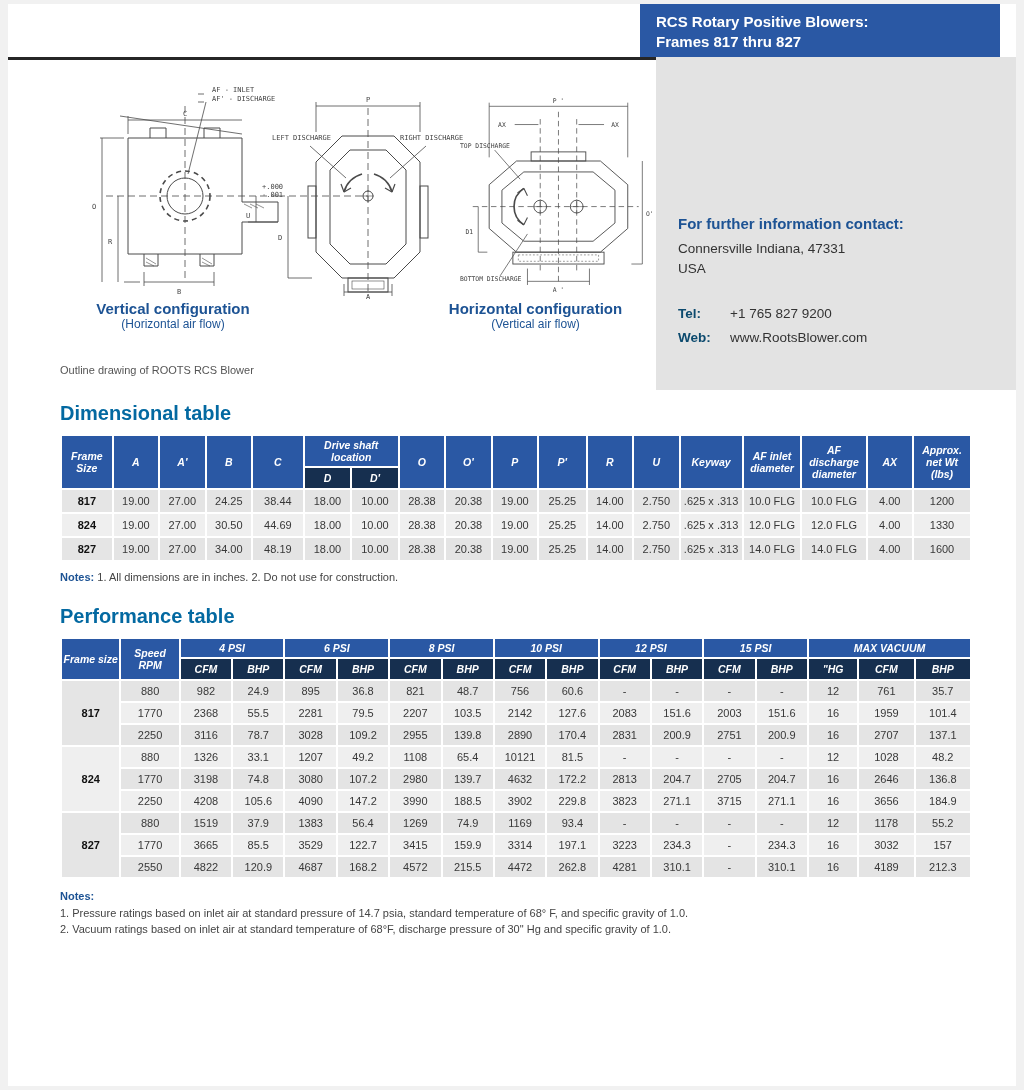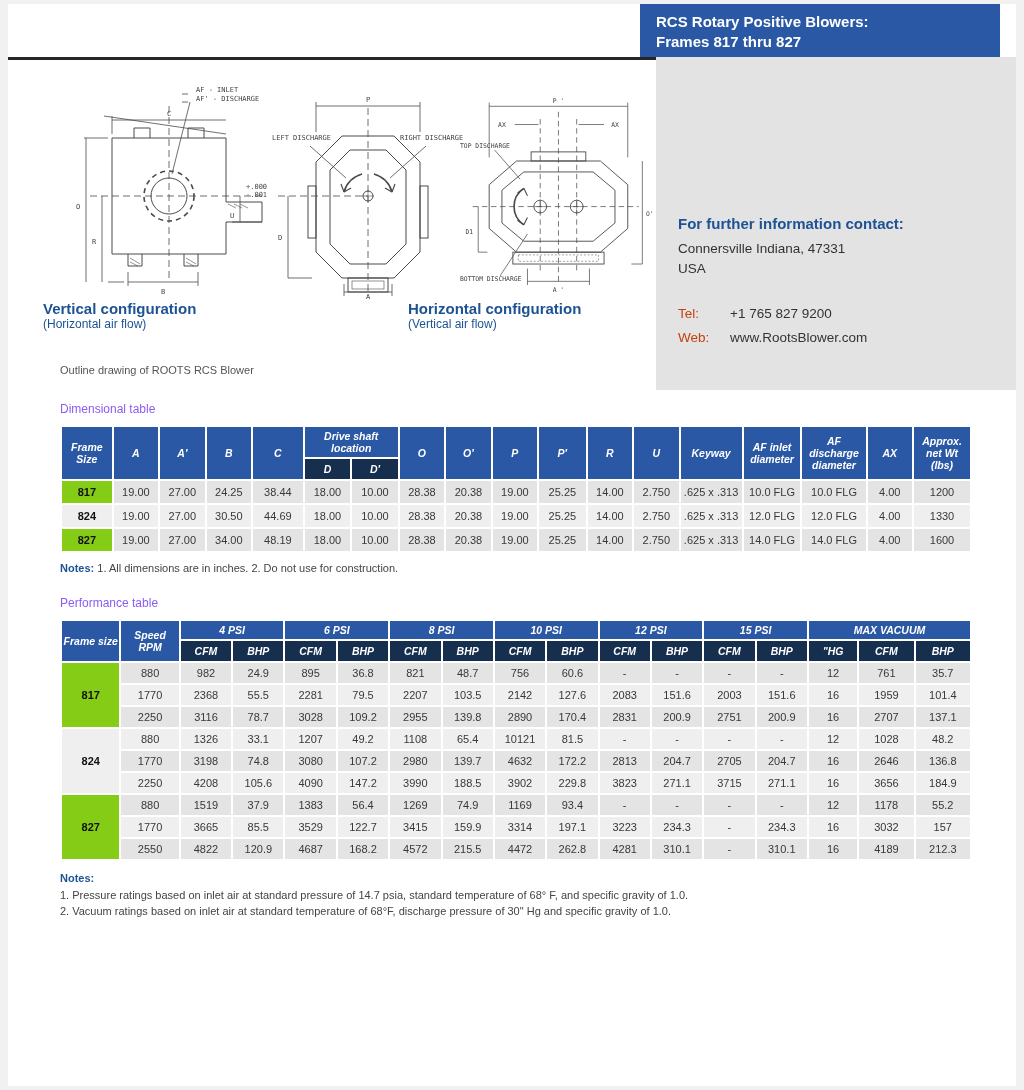--- a/index.html
+++ b/index.html
@@ -12,39 +12,39 @@
   .top-rule { position:absolute; left:0; top:53px; width:648px; height:3px; background:#262626; }
   .side-panel { position:absolute; left:648px; top:53px; width:360px; height:333px; background:#e3e3e3; }
 
   
   .contact { position:absolute; left:22px; top:158px; width:320px; font-size:13.5px; color:#333; }
   .contact-heading { color:#1d5394; font-weight:bold; font-size:15px; margin-bottom:9px; }
   .contact-company { font-weight:bold; color:#1c1c1c; margin-bottom:5px; }
   .contact-line { margin-bottom:5px; }
   .contact-row { display:flex; margin-top:9px; }
   .contact-row.first { margin-top:30px; }
-  .contact-label { font-weight:normal; color:#c2410c; width:52px; }
+  .contact-label { font-weight:bold; color:#0c4a6e; width:52px; }
 
   
   .drawing { position:absolute; }
   .drawing svg text { font-family:"DejaVu Sans Mono", monospace; font-size:7px; fill:#444; }
-  .caption { position:absolute; color:#1d5394; }
+  .caption { position:absolute; text-align:center; color:#1d5394; }
   .caption .cap-title { font-size:15px; font-weight:bold; }
   .caption .cap-sub { font-size:12px; font-weight:normal; }
   .outline-note { position:absolute; left:52px; top:360px; font-size:11px; color:#555; }
 
   
   .main { position:absolute; left:52px; top:398px; width:916px; }
-  .section-title { color:#8b5cf6; font-size:12px; font-weight:normal; margin-bottom:9px; }
+  .section-title { color:#0369a1; font-size:20px; font-weight:bold; margin-bottom:9px; }
   table { border-collapse:separate; border-spacing:2px; table-layout:fixed; width:912px; }
   th { background:#2a58a4; color:#fff; font-size:10.5px; font-weight:bold; text-align:center; vertical-align:middle; padding:3px 1px;font-style:italic; }
   th.dark-th { background:#162f4f; height:20px; }
   td { background:#e4e4e4; font-size:11px; color:#383838; text-align:center; vertical-align:middle; padding:4px 1px; }
   tr.alt td { background:#efefef; }
-  td.frame-cell { font-weight:bold; color:#111; background:#84cc16; }
+  td.frame-cell { font-weight:bold; color:#111; background:#e5e5e5; }
   #dim-table td { padding:5px 1px; }
   .notes-line { font-size:11px; color:#444; margin-top:9px; }
   .notes-label { font-weight:bold; color:#1d5394; }
   .perf-title { margin-top:22px; }
   .notes-block { margin-top:9px; font-size:11px; color:#444; line-height:1.5; }
 </style>
 </head>
 <body>
 
 <div class="page">
@@ -64,21 +64,21 @@
         <span class="contact-label">Tel:</span>
         <span>+1 765 827 9200</span>
       </div>
       <div class="contact-row">
         <span class="contact-label">Web:</span>
         <span>www.RootsBlower.com</span>
       </div>
     </div>
   </div>
 
-  <div class="drawing" style="left:56px; top:72px; width:212px; height:224px;">
+  <div class="drawing" style="left:72px; top:72px; width:212px; height:224px;">
     <svg width="212" height="224" viewBox="0 0 212 224">
       <g stroke="#4a4a4a" fill="none" stroke-width="1">
 
         <path d="M48,62 L162,62 L162,126 L198,126 L198,146 L162,146 L162,178 L48,178 Z"></path>
         <path d="M70,62 L70,52 L86,52 L86,62"></path>
           <path d="M124,62 L124,52 L140,52 L140,62"></path>
         <path d="M64,178 L64,190 L78,190 L78,178"></path>
           <path d="M120,178 L120,190 L134,190 L134,178"></path>
         <path d="M66,182 L76,188 M66,186 L74,190" stroke-width="0.6"></path>
         <path d="M122,182 L132,188 M122,186 L130,190" stroke-width="0.6"></path>

